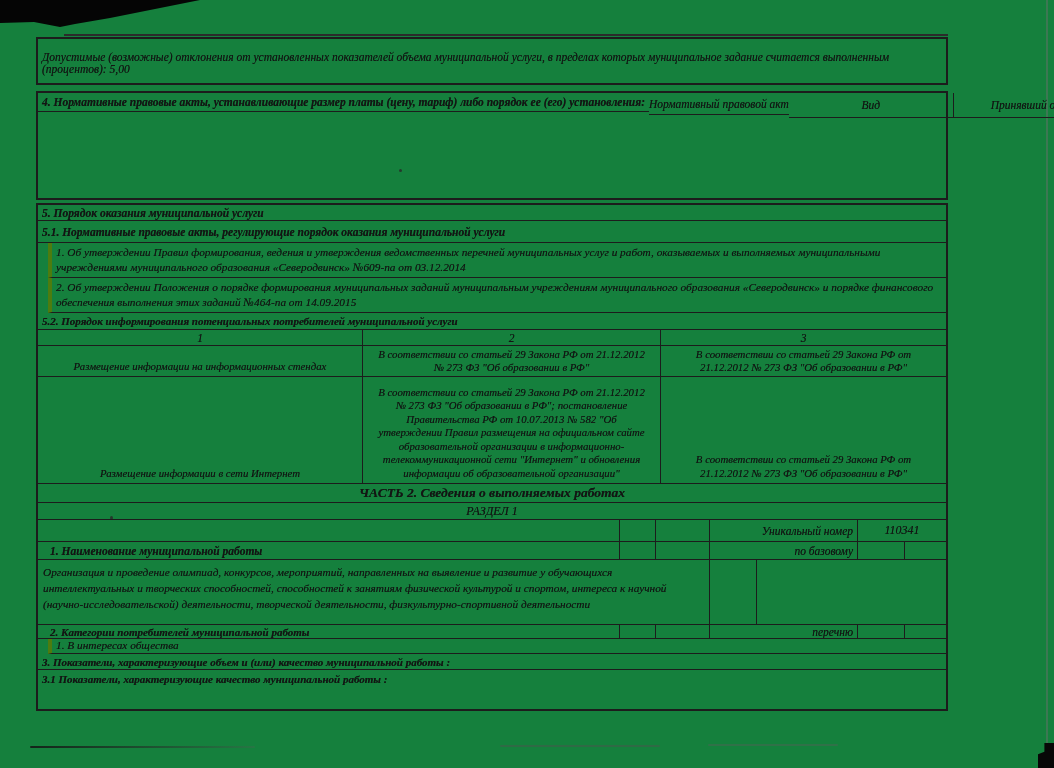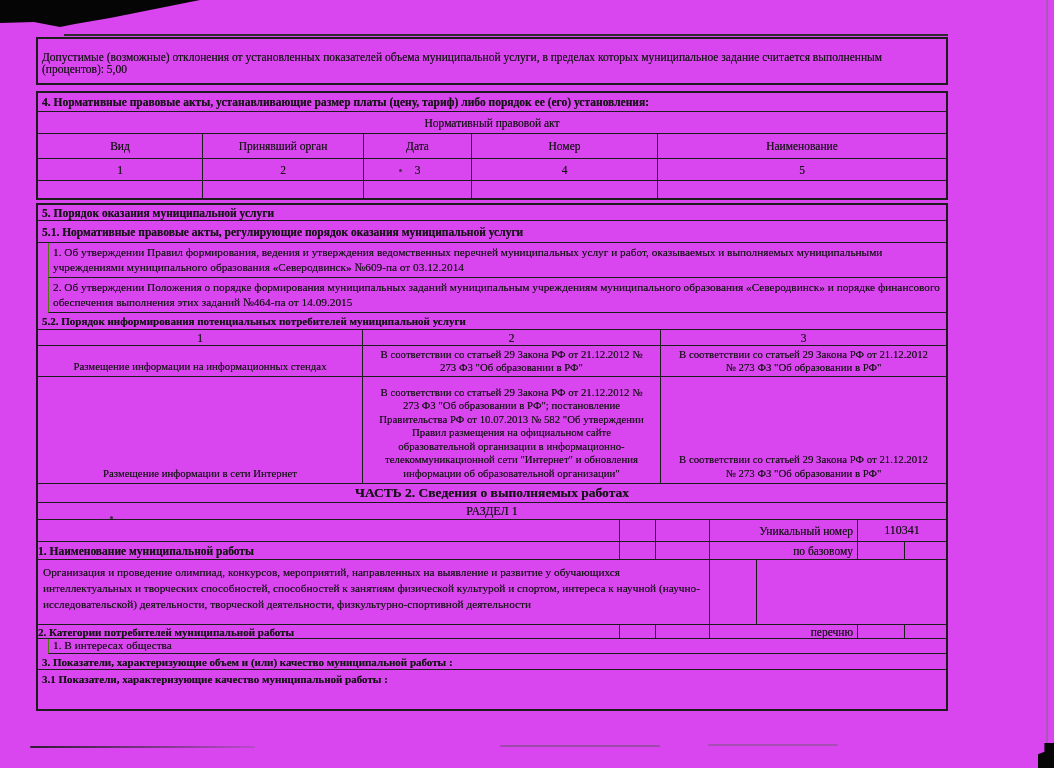--- a/index.html
+++ b/index.html
@@ -3,64 +3,64 @@
 <meta charset="utf-8">
 <style>
   html,body{margin:0;padding:0;}
   body{
     width:1054px;height:768px;overflow:hidden;
     background:#ffffff;
     font-family:"Liberation Serif","DejaVu Serif",serif;
     color:#141414;
     position:relative;
   }
-  .page{position:absolute;inset:0;background:#d946ef;}
+  .page{position:absolute;inset:0;background:#15803d;font-style:italic;}
   
   .blob-tl{
     position:absolute;left:0;top:0;width:235px;height:30px;background:#050505;
     clip-path:polygon(0 0,200px 0,110px 18px,75px 24px,60px 27px,34px 22px,0 23px);
   }
   .top-line{position:absolute;left:64px;top:34px;width:884px;height:2px;background:#2b2b2b;}
   .edge-line{position:absolute;left:1046px;top:0;width:2px;height:768px;background:rgba(110,110,110,.45);}
   .mark-br{position:absolute;left:1038px;top:743px;width:16px;height:25px;background:#070707;
     clip-path:polygon(0 100%,0 45%,40% 35%,40% 0,100% 0,100% 100%);}
   .smudge{position:absolute;height:2px;border-radius:1px;}
   .sm1{left:30px;top:746px;width:225px;background:linear-gradient(to right,rgba(20,20,20,.85),rgba(90,90,90,.25));}
   .sm2{left:500px;top:745px;width:160px;background:rgba(80,80,80,.45);}
   .sm3{left:708px;top:744px;width:130px;background:rgba(90,90,90,.4);}
   .dot{position:absolute;background:rgba(40,40,40,.8);border-radius:50%;}
   .d1{left:399px;top:169px;width:3px;height:3px;}
   .d2{left:110px;top:516px;width:3px;height:4px;}
   
   .box{position:absolute;left:36px;width:912px;border:2px solid #1c1c1c;box-sizing:border-box;background:transparent;}
   .tolerance{top:37px;height:48px;display:flex;align-items:flex-end;padding:0 4px 8px 4px;font-size:11.5px;}
-  .sec4{top:91px;height:109px;display:flex;flex-direction:column;}
+  .sec4{top:91px;height:109px;display:flex;flex-direction:row;}
   .sec5{top:203px;height:508px;display:flex;flex-direction:column;}
   .row{border-bottom:1px solid #1c1c1c;box-sizing:border-box;flex:0 0 auto;display:flex;align-items:center;font-size:11.5px;}
   .row:last-child{border-bottom:none;}
   .bold{font-weight:bold;}
   .center{justify-content:center;text-align:center;}
   .pad{padding:0 4px;}
   .cols{display:flex;align-items:stretch;}
   .cell{border-left:1px solid #1c1c1c;box-sizing:border-box;display:flex;align-items:center;justify-content:center;text-align:center;overflow:hidden;}
   .cell:first-child{border-left:none;}
   
   .c4a{width:164px;} .c4b{width:161px;} .c4c{width:108px;} .c4d{width:186px;} .c4e{flex:1;}
   .h19{height:19px;} .h22{height:22px;} .h25{height:25px;} .h21{height:21px;flex:1 1 auto;}
   
-  .item{margin-left:10px;border-left:1px solid #4d7c0f;padding:2px 4px;font-size:11.3px;line-height:15px;align-items:flex-start;display:flex;}
+  .item{margin-left:10px;border-left:4px solid #4d7c0f;padding:2px 4px;font-size:11.3px;line-height:15px;align-items:flex-start;display:flex;}
   
   .c5a{width:324px;} .c5b{width:298px;} .c5c{flex:1;}
   .tcell{font-size:10.8px;line-height:13.5px;padding:2px 15px;}
   .bottom{align-items:flex-end !important;padding-bottom:3px;}
   
   .pA{width:581px;} .pB{width:36px;} .pC{width:54px;} .pD{width:148px;} .pE{width:47px;} .pF{flex:1;}
   .pAB{width:671px;}
   .right{justify-content:flex-end;text-align:right;padding-right:4px;}
-  .left{justify-content:flex-start;text-align:right;padding-left:0;}
+  .left{justify-content:flex-start;text-align:right;padding-left:12px;}
   .part2-title{font-size:13.5px;font-weight:bold;}
   .razdel{font-size:12px;}
   .worktext{font-size:11.3px;line-height:16px;padding:4px 5px;text-align:left;align-items:flex-start;}
   .scan-text{text-shadow:0 0 .4px rgba(0,0,0,.55);}
 </style>
 </head>
 <body class="scan-text">
 
 <div class="page">
 

